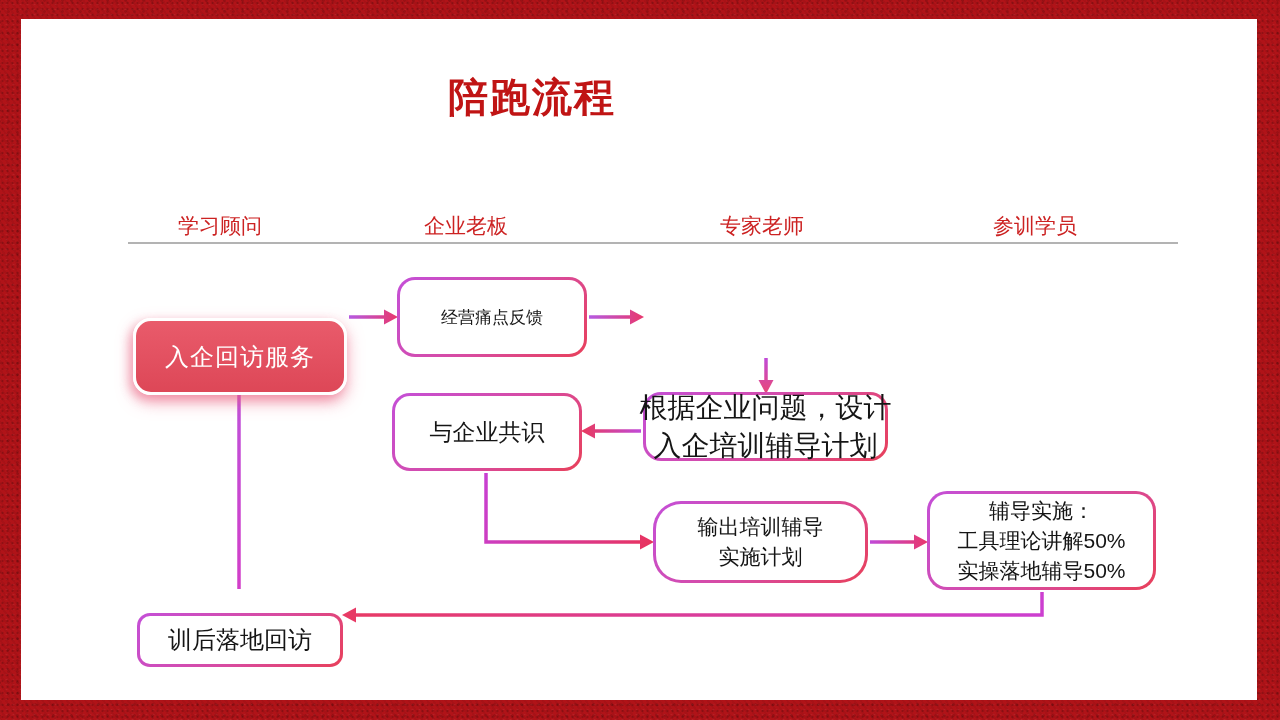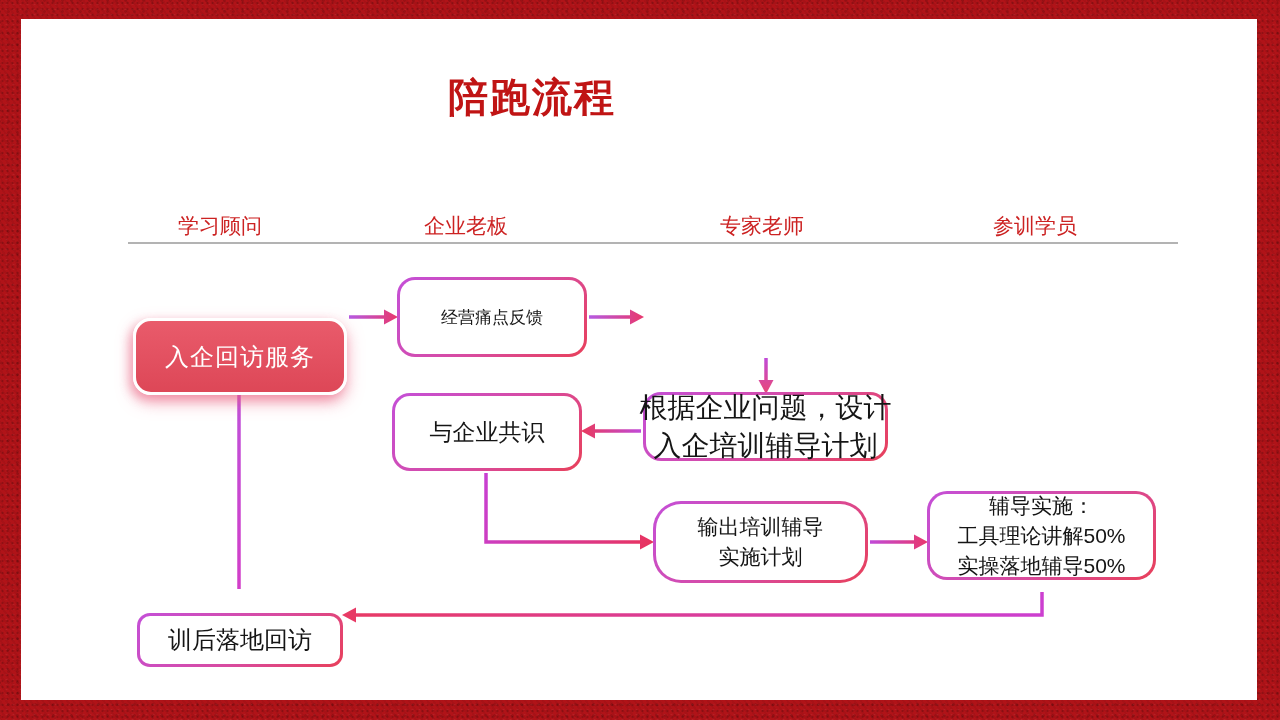--- a/index.html
+++ b/index.html
@@ -38,21 +38,21 @@
     background: linear-gradient(180deg,#e95b6b,#dd4757);
     border:3px solid #ffffff; color:#ffffff;
     box-shadow: 0 7px 16px rgba(233,91,123,.55), -4px 4px 10px rgba(233,91,123,.35);
   }
   .n-visit      { left:133px; top:278px; width:214px; height:77px; font-size:24px; letter-spacing:1px;margin-top:40px; }
   .n-pain       { left:397px; top:277px; width:190px; height:80px; font-size:17px; }
   .n-talk       { left:643px; top:278px; width:247px; height:78px; font-size:27px; letter-spacing:1px; }
   .n-design     { left:643px; top:392px; width:245px; height:69px; font-size:28px; line-height:30px;gap:8px; }
   .n-consensus  { left:392px; top:393px; width:190px; height:78px; font-size:23px; }
   .n-output     { left:653px; top:501px; width:215px; height:82px; font-size:21px; line-height:30px;border-radius:28px; }
-  .n-implement  { left:927px; top:491px; width:229px; height:89px; font-size:21px; line-height:30px; border-radius:20px; }
+  .n-implement  { left:927px; top:491px; width:229px; height:99px; font-size:21px; line-height:30px; border-radius:20px; }
   .n-followup   { left:137px; top:589px; width:206px; height:54px; font-size:24px; border-radius:13px;margin-top:24px; }
 </style>
 </head>
 <body>
 
 <div class="stage">
   <div class="slide"></div>
 
   <div class="title">陪跑流程</div>
 

